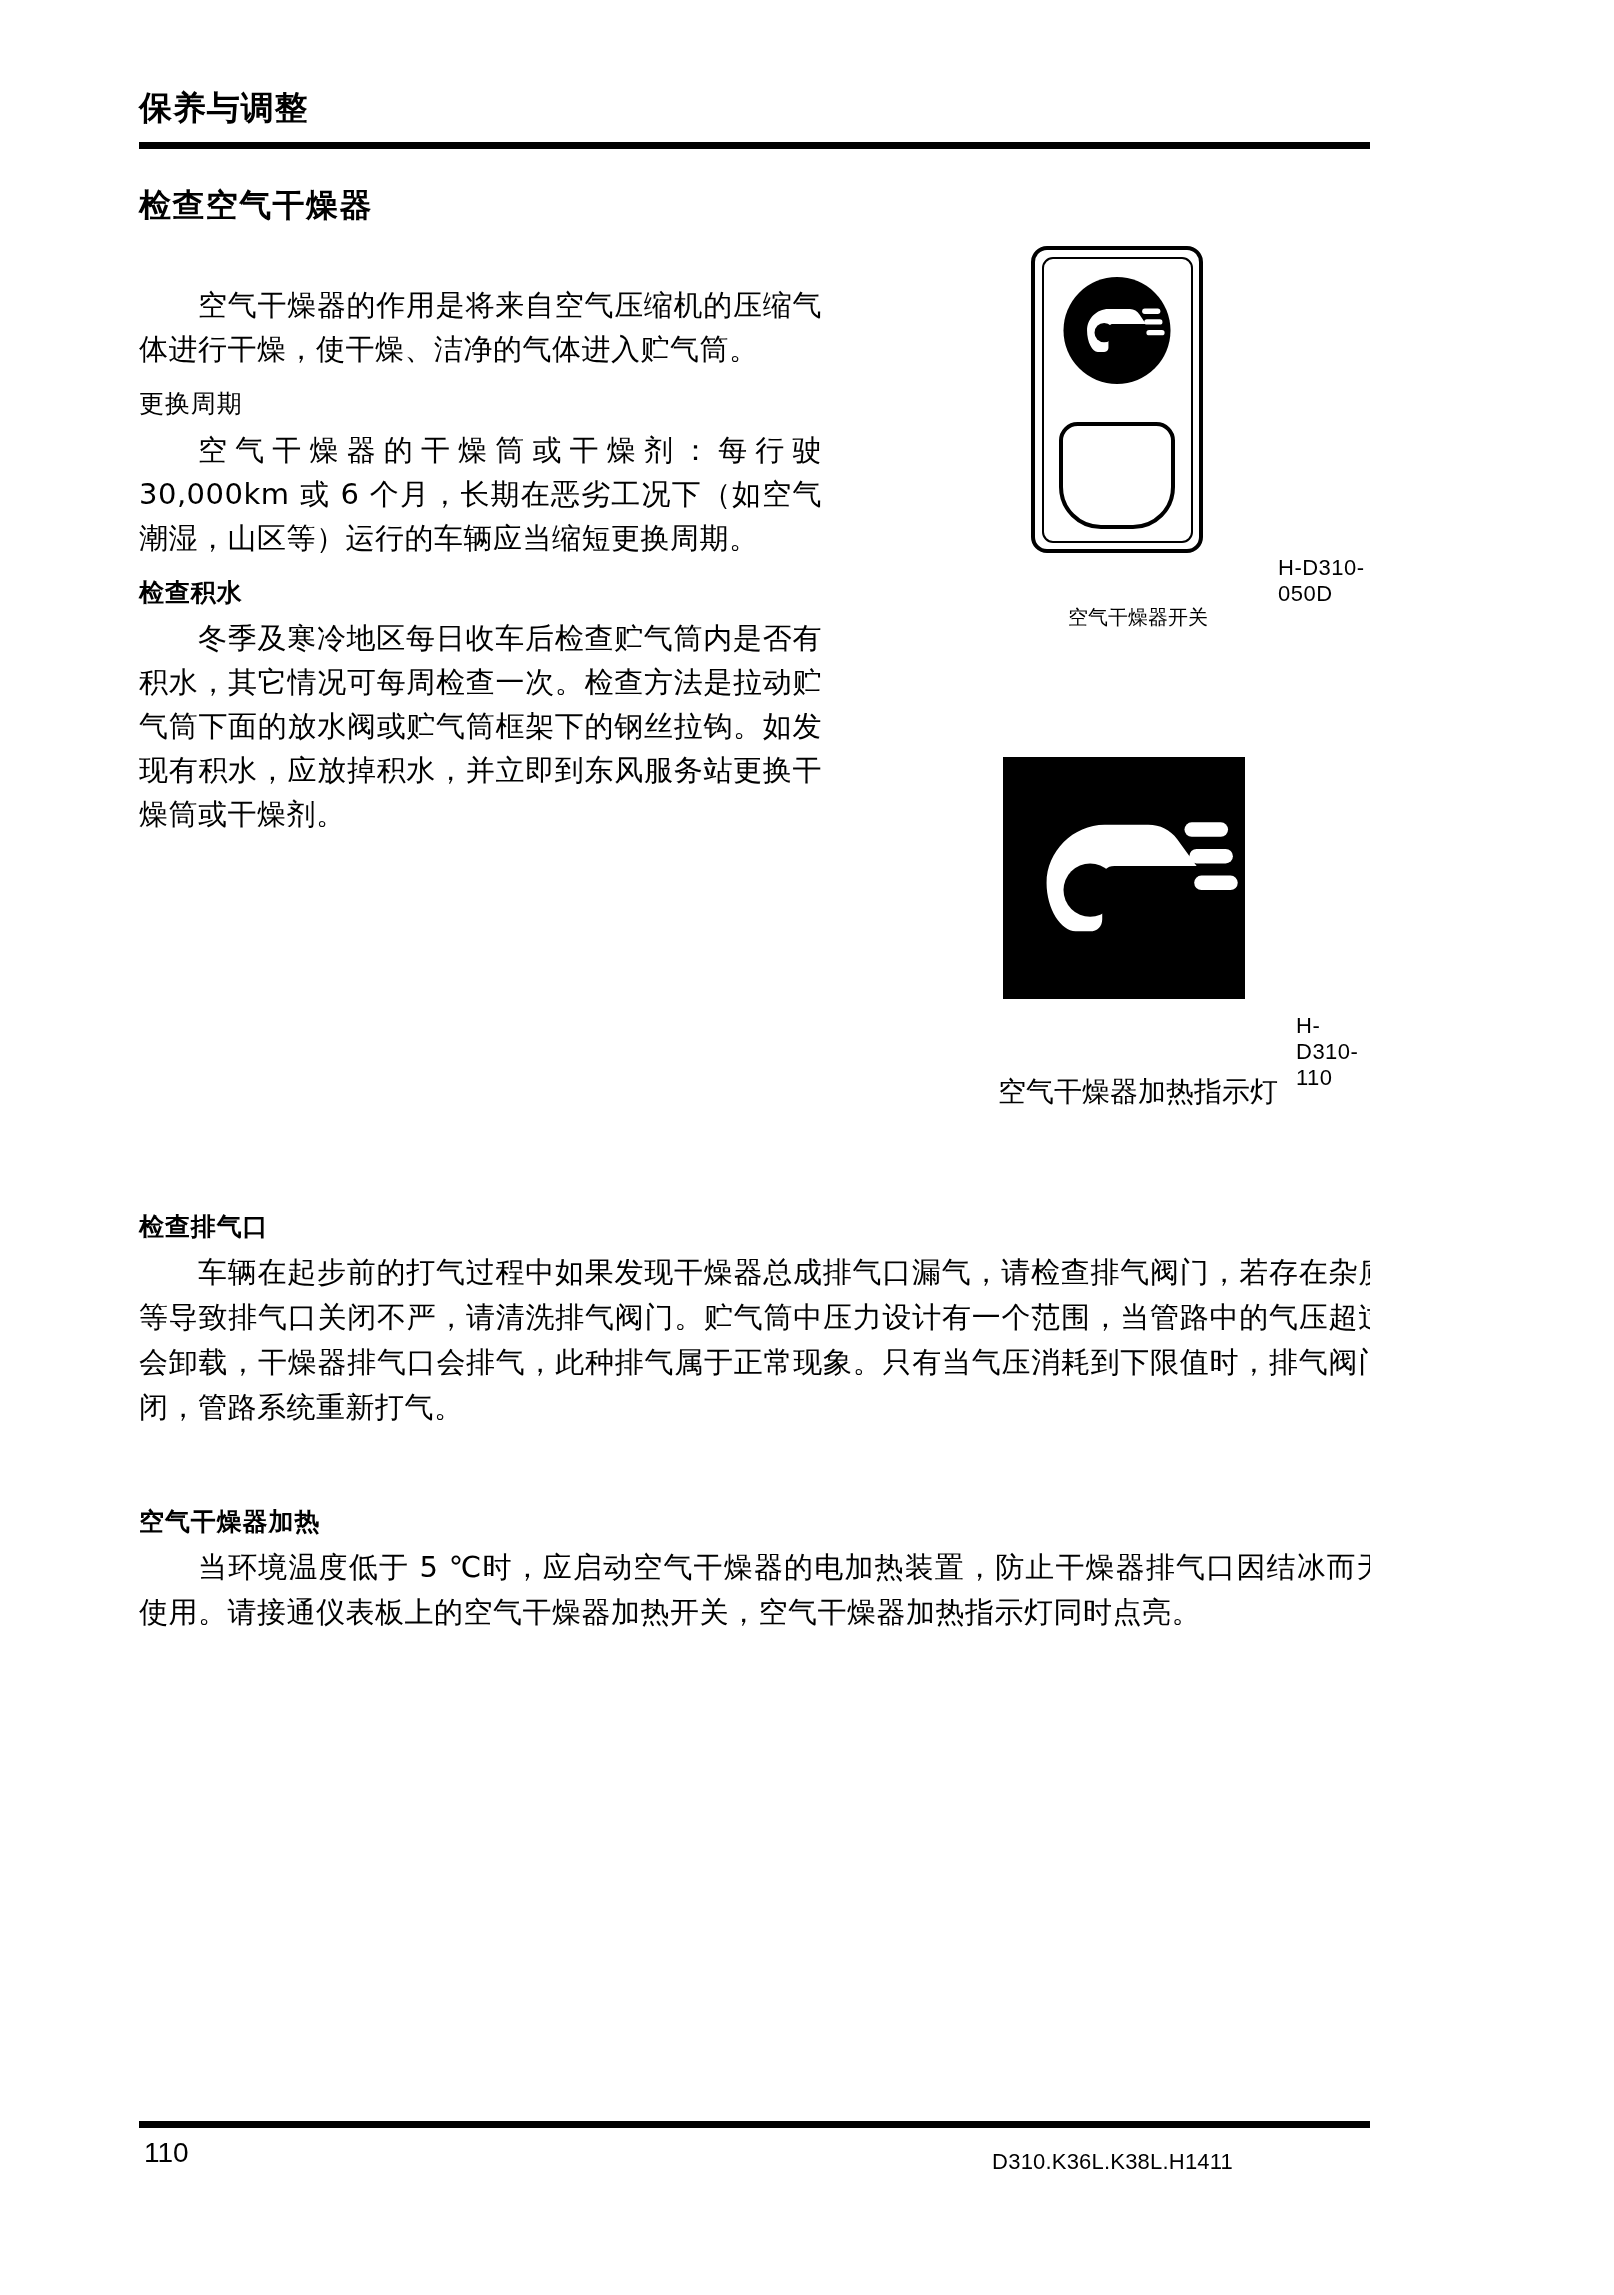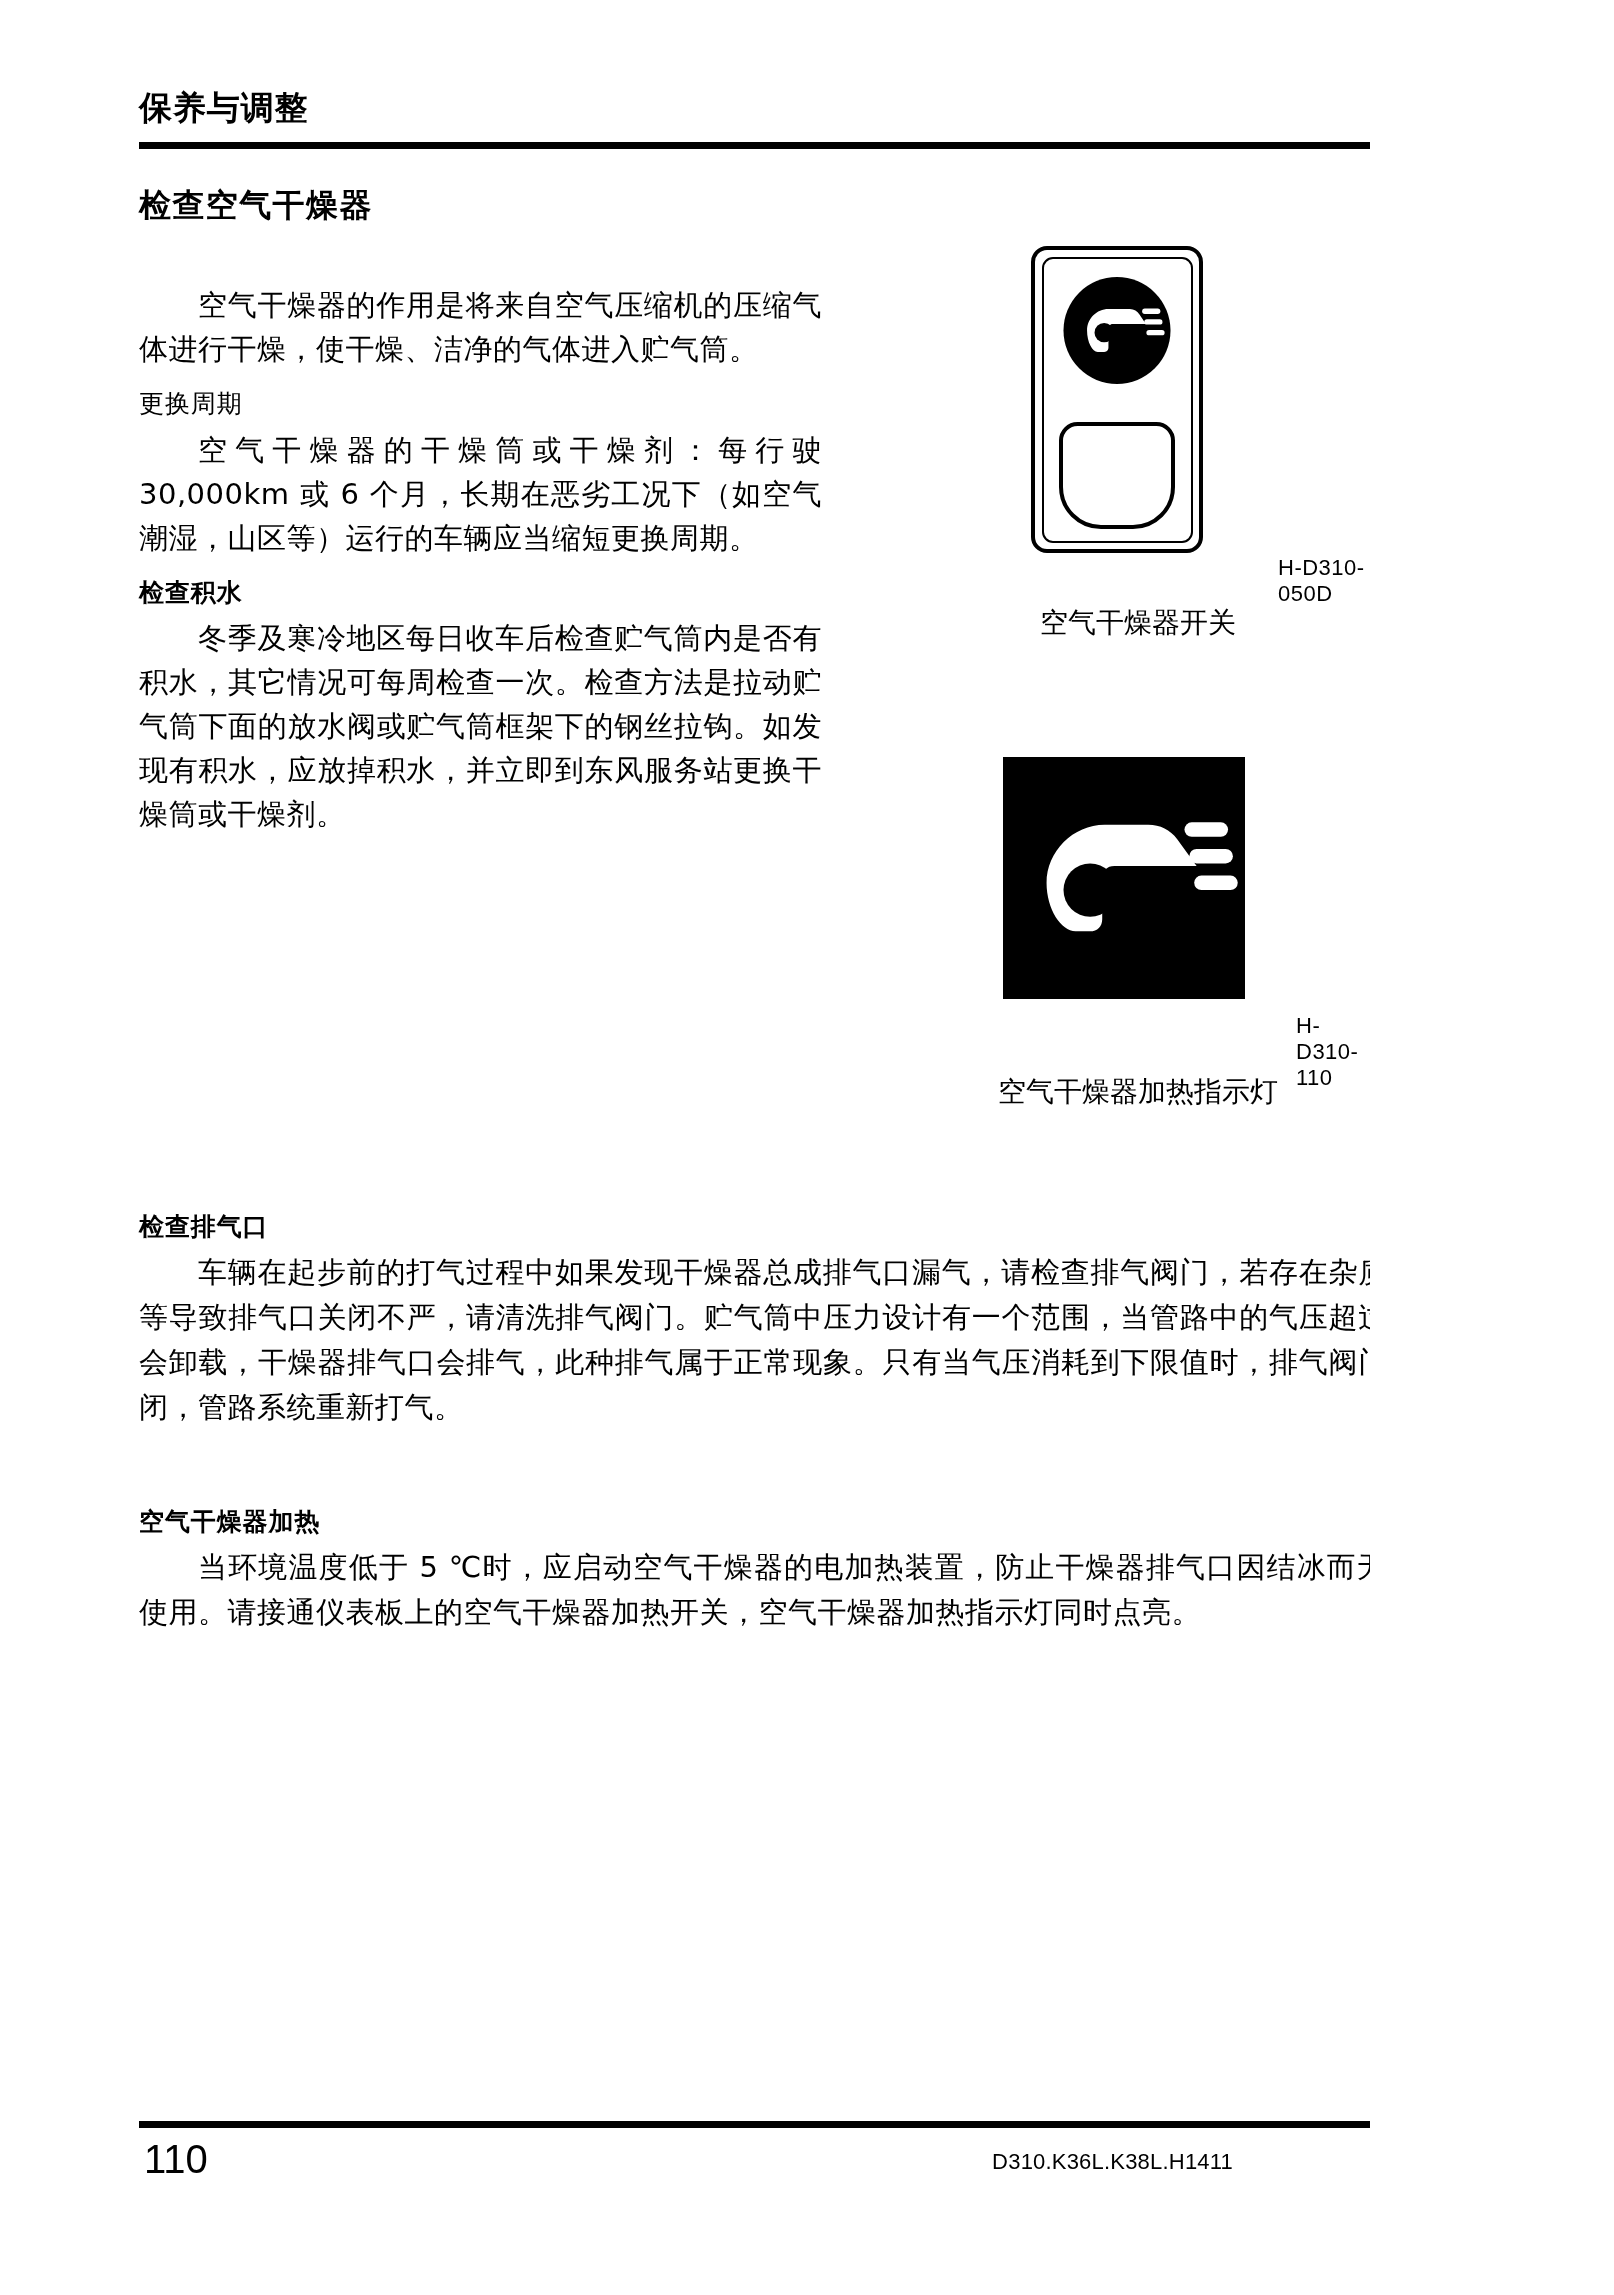--- a/index.html
+++ b/index.html
@@ -49,21 +49,21 @@
     left: 139px;
     top: 2121px;
     width: 1338px;
     height: 7.4px;
     background: #000;
   }
   .footer-pageno {
     position: absolute;
     left: 144px;
     top: 2137px;
-    font-size: 40px;
+    font-size: 28px;
     font-weight: 400;
     color: #000;
     font-family: "Liberation Sans", sans-serif;
   }
   .footer-code {
     position: absolute;
     right: 137px;
     top: 2149px;
     font-size: 22px;
     color: #000;
@@ -180,21 +180,21 @@
     position: absolute;
     left: 1278px;
     top: 555px;
   }
   .fig1-caption {
     position: absolute;
     left: 952px;
     top: 604px;
     width: 372px;
     text-align: center;
-    font-size: 28px;
+    font-size: 20px;
   }
 
   
   .fig2 {
     position: absolute;
     left: 1003px;
     top: 757px;
     width: 242px;
     height: 242px;
     background: #000;

